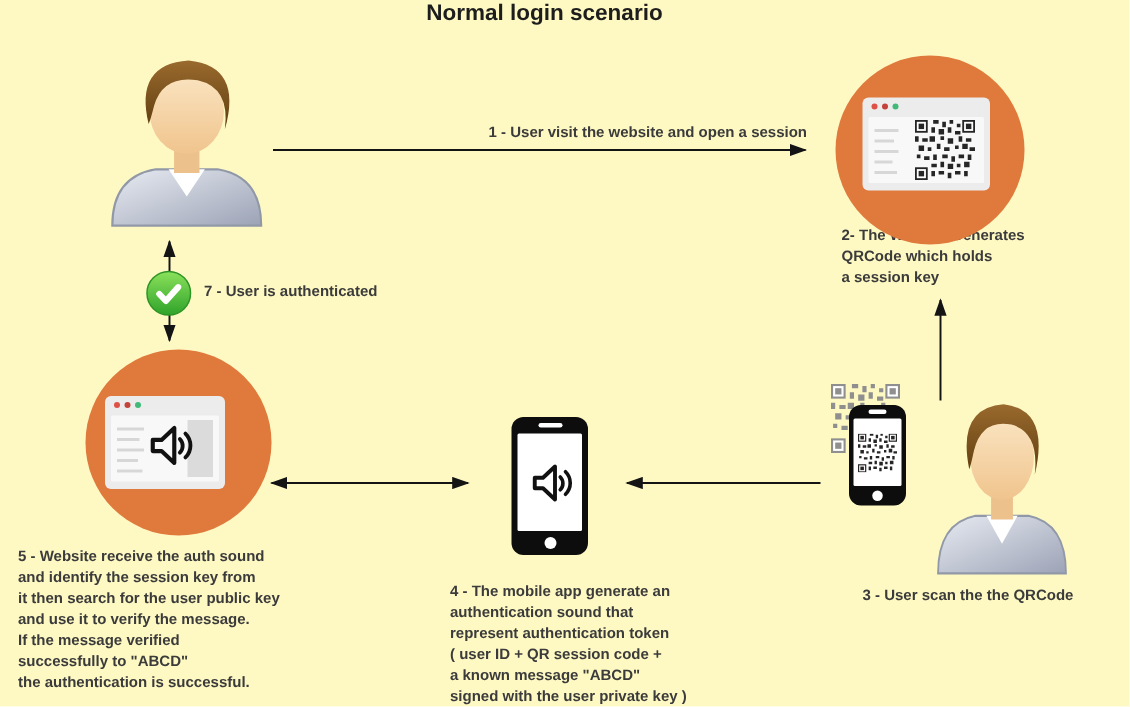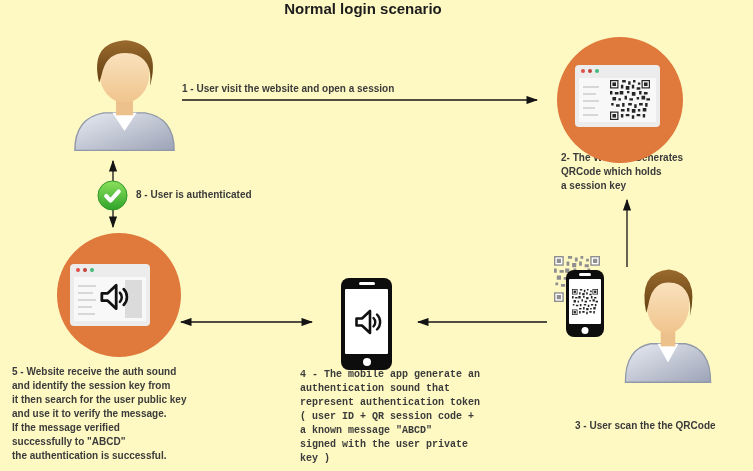--- a/index.html
+++ b/index.html
@@ -2,21 +2,21 @@
 <html><head>
 <meta charset="utf-8">
 <style>
   html,body{margin:0;padding:0;background:#fff;}
   .canvas{position:relative;width:753px;height:471px;background:#fef9c3;overflow:hidden;
           font-family:"Liberation Sans",sans-serif;}
   .title{position:absolute;left:0;top:6;width:726px;text-align:center;
          font-size:15px;font-weight:bold;color:#1d1d1d;}
   .lbl{position:absolute;font-size:10px;font-weight:bold;line-height:14px;
        color:var(--text,#3b3b3b);white-space:pre-line;}
-  .lbl-center{text-align:left;}
+  .lbl-center{text-align:right;}
   .arrows{position:absolute;left:0;top:0;z-index:1;}
   .node{position:absolute;z-index:2;}
   .circle{border-radius:50%;background:var(--accent-orange,#E0793C);}
   
   .browser{position:absolute;background:#ececec;border-radius:4px;}
   .bbar{position:absolute;left:0;top:0;right:0;height:12px;display:flex;align-items:center;gap:3px;padding-left:6px;}
   .dot{width:4px;height:4px;border-radius:50%;display:inline-block;}
   .d1{background:#df5148;}.d2{background:#c4423a;}.d3{background:#41b979;}
   .panel{position:absolute;left:4px;right:4px;top:13px;bottom:5px;background:#f8f8f8;border-radius:1px;}
   .tline{position:absolute;left:4px;height:2px;background:#d7d7d7;}
@@ -156,33 +156,33 @@
     </div>
     <span class="home" style="width:7px;height:7px;bottom:3px;"></span>
   </div>
 
   <div class="node" style="left:616px;top:262px;width:104px;height:124px;">
     <svg class="icon-svg" width="104" height="124" viewBox="0 0 100 100" preserveAspectRatio="none">
         <use href="#sym-avatar"></use>
       </svg>
   </div>
 
-  <div class="lbl" style="left:575px;top:391px;white-space:nowrap;margin-top:28px;">3 - User scan the the QRCode</div>
+  <div class="lbl" style="left:575px;top:391px;white-space:nowrap;">3 - User scan the the QRCode</div>
 
   <div class="phone" style="left:341px;top:278px;width:51px;height:92px;">
     <span class="slit"></span>
     <div class="screen">
       <svg class="icon-svg spk" width="32" height="32" viewBox="0 0 32 32">
           <use href="#sym-speaker"></use>
         </svg>
     </div>
     <span class="home"></span>
   </div>
 
-  <div class="lbl" style="left:300px;top:368px;width:185px;font-family:Liberation Mono, monospace;">4 - The mobile app generate an
+  <div class="lbl" style="left:300px;top:388px;width:185px;">4 - The mobile app generate an
 authentication sound that
 represent authentication token
 ( user ID + QR session code +
 a known message "ABCD"
 signed with the user private key )</div>
 
   <div class="node circle" style="left:57px;top:233px;width:124px;height:124px;">
     <div class="browser" style="left:13px;top:31px;width:80px;height:62px;">
       <div class="bbar">
         <span class="dot d1"></span>
@@ -210,15 +210,15 @@
 If the message verified
 successfully to "ABCD"
 the authentication is successful.</div>
 
   <div class="node" style="left:97px;top:180px;width:31px;height:31px;z-index:4;">
     <svg class="icon-svg" width="31" height="31" viewBox="0 0 32 32">
         <use href="#sym-check"></use>
       </svg>
   </div>
 
-  <div class="lbl" style="left:136px;top:188px;white-space:nowrap;">8 - User is authenticated</div>
+  <div class="lbl" style="left:136px;top:188px;white-space:nowrap;">7 - User is authenticated</div>
 
 </div>
 
 </body></html>

